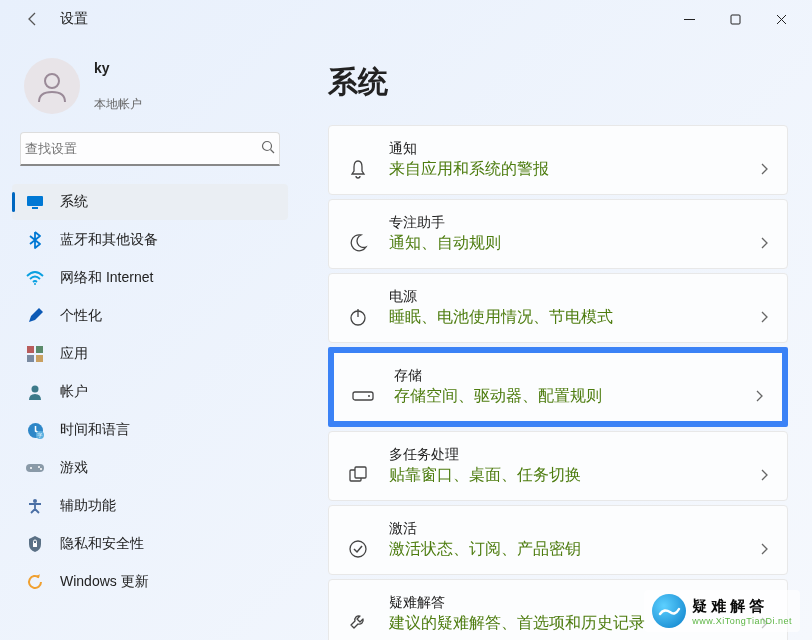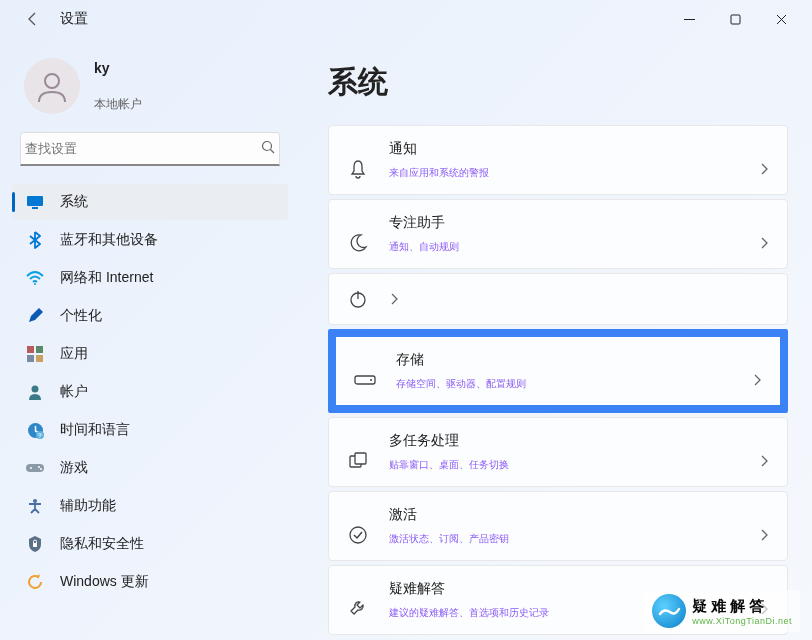--- a/index.html
+++ b/index.html
@@ -162,43 +162,43 @@
       background: #fcfdfe;
       border: 1px solid #e8e8e8;
       border-radius: 4px;
       padding: 14px 18px;
       display: flex;
       align-items: flex-end;
       gap: 20px;
       cursor: pointer;
     }
     .settings-item.highlighted {
-      border: 8px solid #3b82f6;
+      border: 6px solid #3b82f6;
       border-radius: 2px;
     }
     .settings-icon {
       width: 22px;
       height: 22px;
       display: flex;
       align-items: center;
       justify-content: center;
       color: #444;
       flex-shrink: 0;
     }
     .settings-text {
       flex: 1;
     }
     .settings-text .title {
       font-size: 14px;
       color: #222;
     }
     .settings-text .subtitle {
-      font-size: 10px;
-      color: #8b5cf6;
-      margin-top: 8px;
+      font-size: 16px;
+      color: #4d7c0f;
+      margin-top: 1px;
     }
     .chevron-right {
       color: #666;
     }
     .watermark {
       position: absolute;
       right: 12px;
       bottom: 8px;
       display: flex;
       align-items: center;
@@ -428,20 +428,24 @@
             </svg>
     </span>
   </div>
         <div class="settings-item">
     <span class="settings-icon">
             <svg width="20" height="20" viewBox="0 0 20 20">
               <circle cx="10" cy="11" r="7" stroke="#444" stroke-width="1.3" fill="none"></circle>
               <line x1="10" y1="2" x2="10" y2="10" stroke="#444" stroke-width="1.3"></line>
             </svg>
           </span>
+    <div class="settings-text">
+      <div class="title">电源</div>
+      <div class="subtitle">睡眠、电池使用情况、节电模式</div>
+    </div>
     <span class="chevron-right">
       <svg width="10" height="14" viewBox="0 0 10 14">
               <path d="M3 2 L8 7 L3 12" stroke="#666" stroke-width="1.3" fill="none"></path>
             </svg>
     </span>
   </div>
         <div class="settings-item highlighted">
     <span class="settings-icon">
             <svg width="22" height="14" viewBox="0 0 22 14">
               <rect x="1" y="3" width="20" height="8" rx="2" stroke="#444" stroke-width="1.3" fill="none"></rect>

